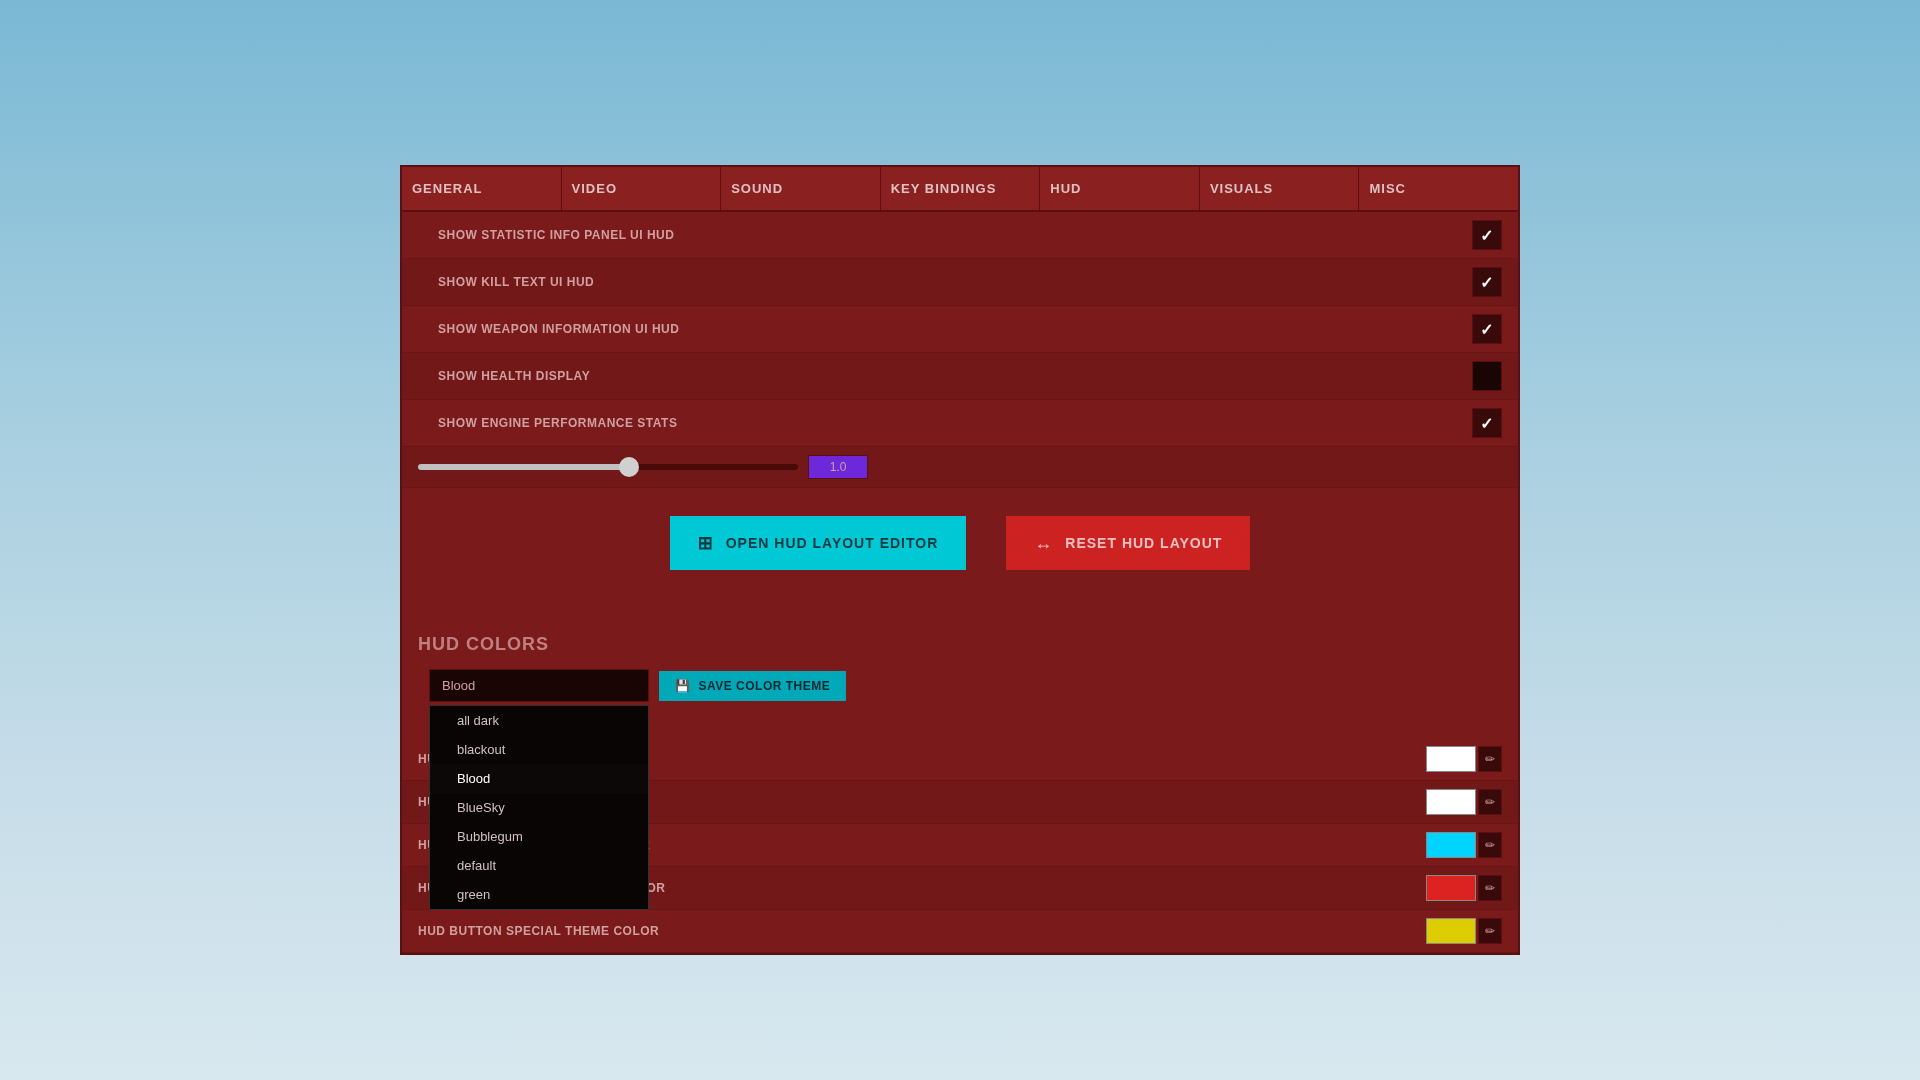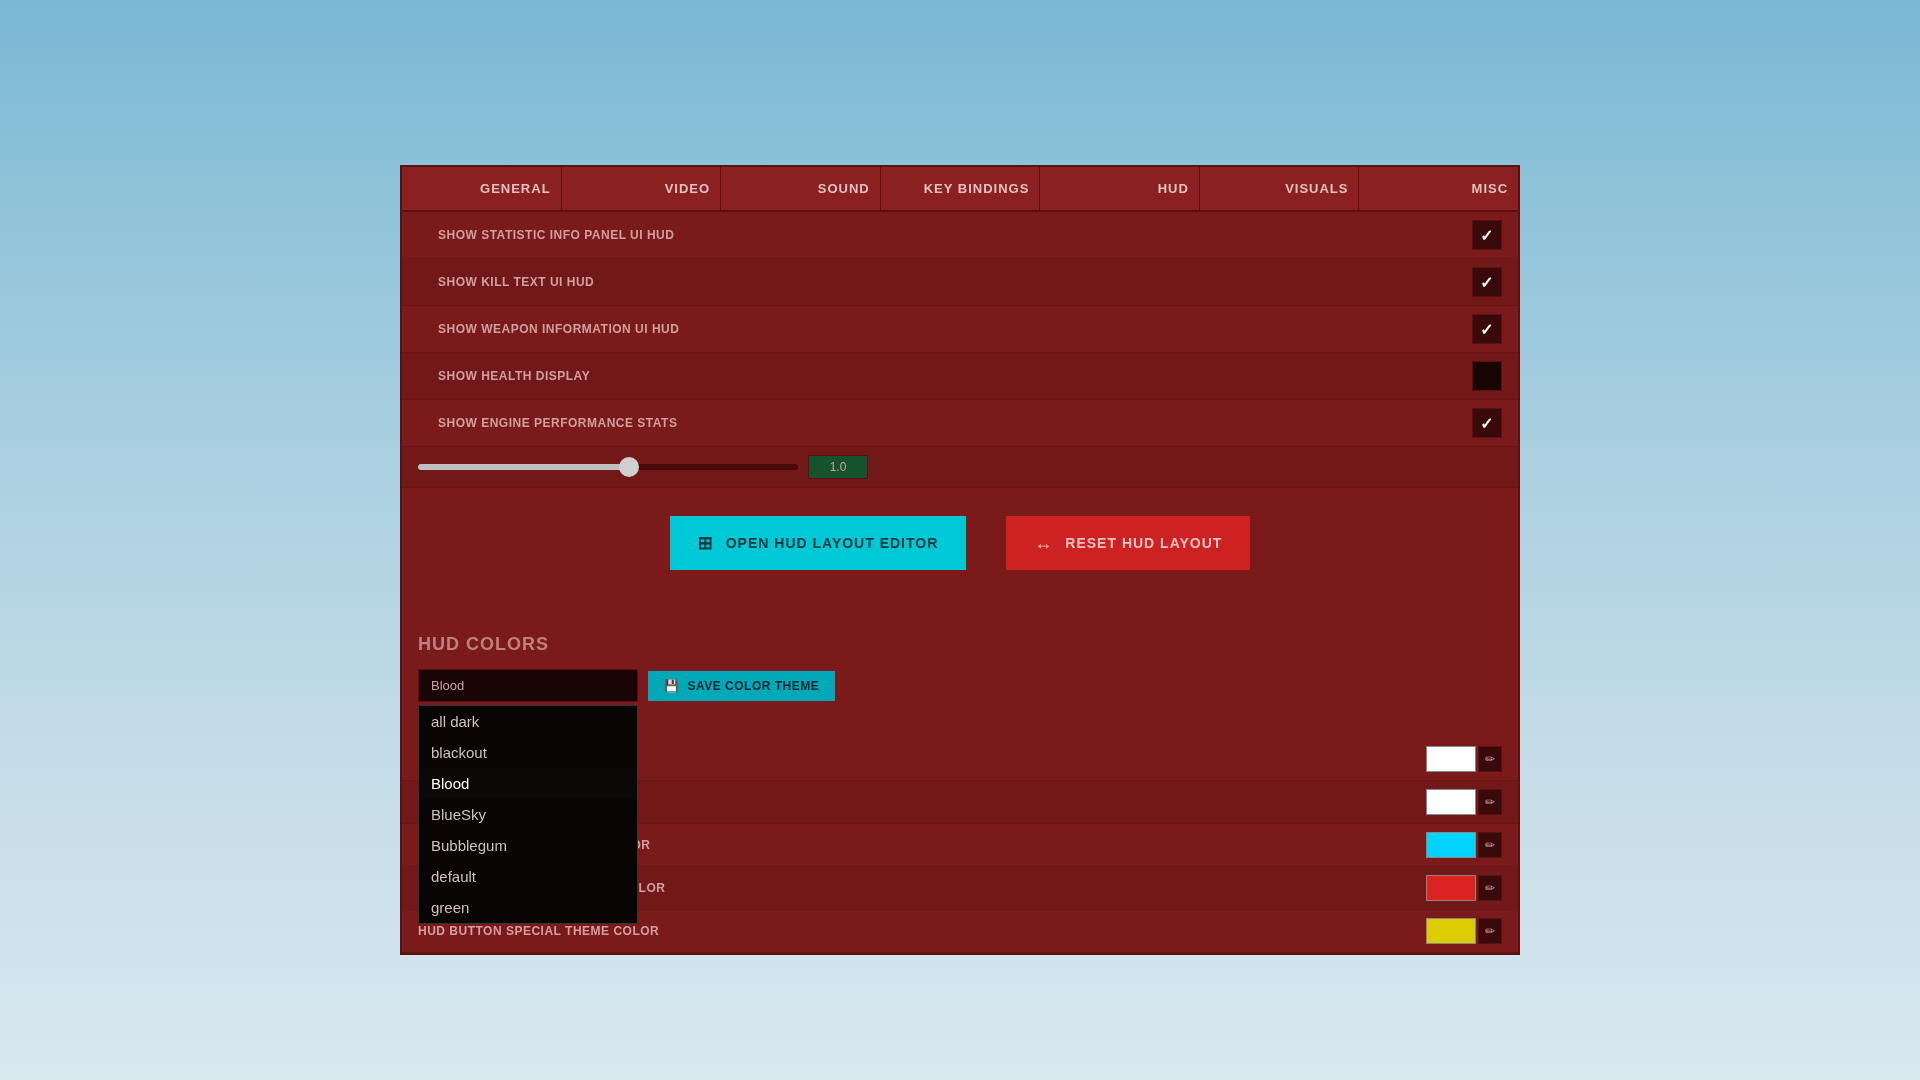--- a/index.html
+++ b/index.html
@@ -26,21 +26,21 @@
 
     
     .nav-tabs {
       display: flex;
       background: #8b2020;
       border-bottom: 2px solid #5a1010;
     }
     .nav-tab {
       flex: 1;
       padding: 14px 10px;
-      text-align: right;
+      text-align: left;
       color: #e0c0c0;
       font-size: 13px;
       font-weight: bold;
       letter-spacing: 1px;
       cursor: pointer;
       border-right: 1px solid #5a1010;
       background: #8b2020;
     }
     .nav-tab:last-child { border-right: none; }
 
@@ -111,21 +111,21 @@
       width: 20px;
       height: 20px;
       background: #d0d0d0;
       border-radius: 50%;
       position: absolute;
       top: -7px;
       left: 53%;
       cursor: pointer;
     }
     .slider-value {
-      background: #14532d;
+      background: #6d28d9;
       border: 1px solid #5a1010;
       color: #d0a0a0;
       font-size: 12px;
       width: 60px;
       text-align: center;
       padding: 4px;
     }
 
     
     .buttons-row {
@@ -182,20 +182,21 @@
       margin-top: 20px;
     }
 
     
     .dropdown-save-row {
       display: flex;
       align-items: center;
       gap: 10px;
       margin-bottom: 0;
       position: relative;
+      margin-left: 11px;
     }
 
     .theme-dropdown {
       background: #1a0505;
       border: 1px solid #5a1010;
       color: #d0a0a0;
       font-size: 13px;
       padding: 8px 12px;
       width: 220px;
       cursor: pointer;
@@ -219,23 +220,23 @@
     .dropdown-list {
       position: absolute;
       top: 36px;
       left: 0;
       width: 220px;
       background: #0a0505;
       border: 1px solid #333;
       z-index: 100;
     }
     .dropdown-item {
-      padding: 7px 12px;
+      padding: 7px 27px;
       color: #d0c0c0;
-      font-size: 15px;
+      font-size: 13px;
       cursor: pointer;
     }
     .dropdown-item.selected { background: #0d0808; color: white; }
 
     
     .color-setting-row {
       display: flex;
       align-items: center;
       padding: 8px 16px;
       border-bottom: 1px solid #6a1515;

